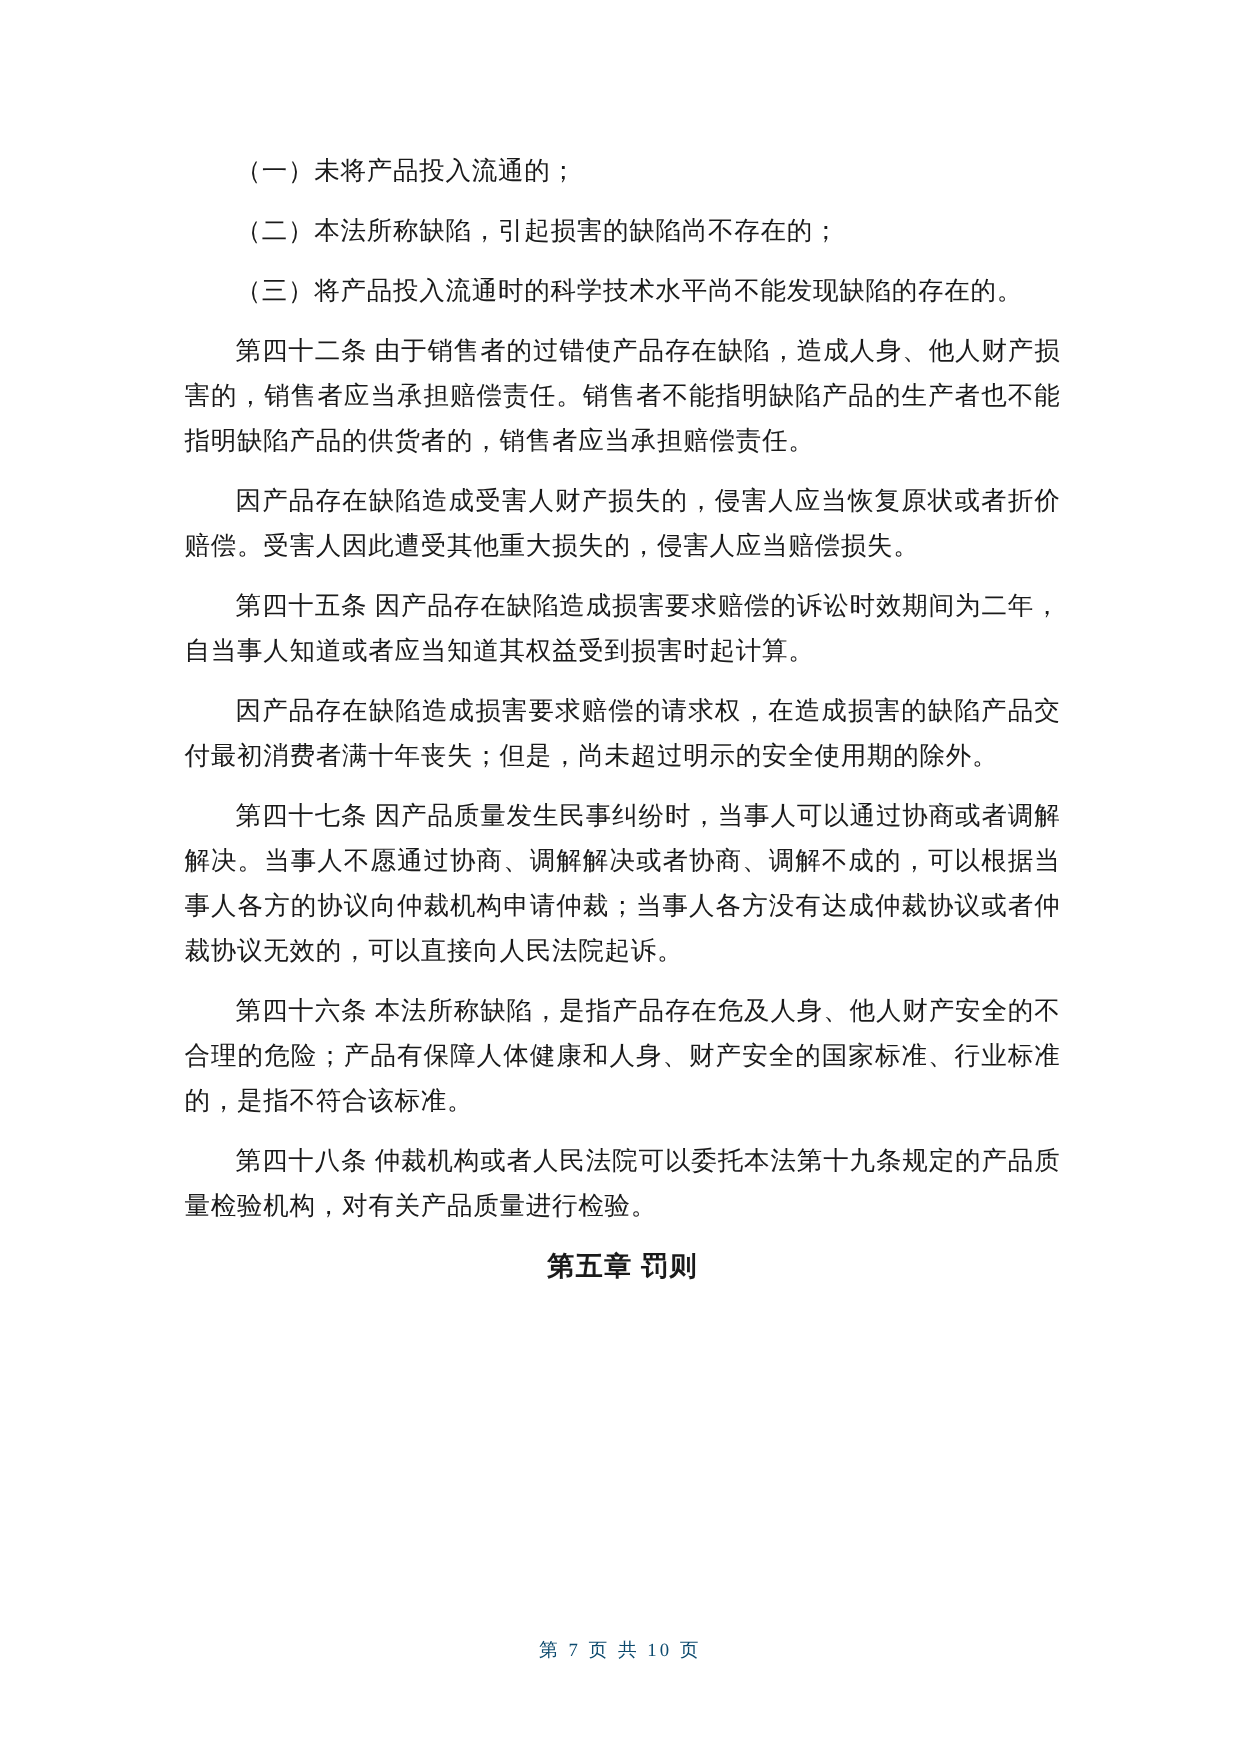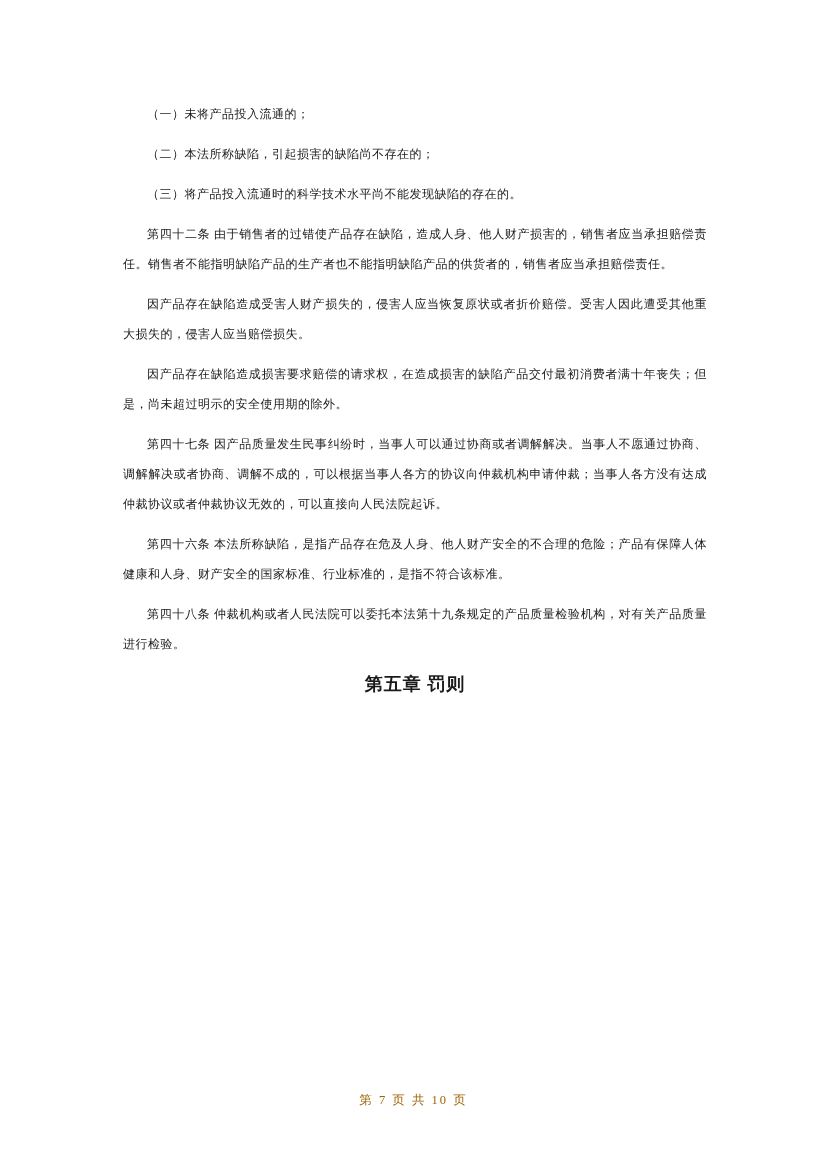--- a/index.html
+++ b/index.html
@@ -16,21 +16,21 @@
     font-family: "Liberation Serif", "DejaVu Serif", serif;
     overflow: hidden;
     box-sizing: border-box;
   }
   .content {
     box-sizing: border-box;
     padding: 99px 120px 0 123px;
   }
   .para {
     margin: 0 0 10px 0;
-    font-size: 12px;
+    font-size: 17px;
     line-height: 30px;
     text-align: justify;
     text-indent: 2em;
     letter-spacing: 0.5px;
   }
   .chapter-heading {
     margin: 12px 0 0 0;
     font-size: 18px;
     font-weight: 700;
     line-height: 26px;
@@ -39,35 +39,36 @@
   }
   .page-footer {
     position: absolute;
     left: 0;
     right: 0;
     bottom: 62px;
     text-align: center;
     font-size: 12.5px;
     line-height: 16px;
     letter-spacing: 2px;
-    color: #a16207;
+    color: #0c4a6e;
   }
 </style>
 </head>
 <body>
 
 <div class="page">
   <div class="content">
 
     <p class="para">（一）未将产品投入流通的；</p>
     <p class="para">（二）本法所称缺陷，引起损害的缺陷尚不存在的；</p>
     <p class="para">（三）将产品投入流通时的科学技术水平尚不能发现缺陷的存在的。</p>
 
     <p class="para">第四十二条 由于销售者的过错使产品存在缺陷，造成人身、他人财产损害的，销售者应当承担赔偿责任。销售者不能指明缺陷产品的生产者也不能指明缺陷产品的供货者的，销售者应当承担赔偿责任。</p>
     <p class="para">因产品存在缺陷造成受害人财产损失的，侵害人应当恢复原状或者折价赔偿。受害人因此遭受其他重大损失的，侵害人应当赔偿损失。</p>
+    <p class="para">第四十五条 因产品存在缺陷造成损害要求赔偿的诉讼时效期间为二年，自当事人知道或者应当知道其权益受到损害时起计算。</p>
     <p class="para">因产品存在缺陷造成损害要求赔偿的请求权，在造成损害的缺陷产品交付最初消费者满十年丧失；但是，尚未超过明示的安全使用期的除外。</p>
     <p class="para">第四十七条 因产品质量发生民事纠纷时，当事人可以通过协商或者调解解决。当事人不愿通过协商、调解解决或者协商、调解不成的，可以根据当事人各方的协议向仲裁机构申请仲裁；当事人各方没有达成仲裁协议或者仲裁协议无效的，可以直接向人民法院起诉。</p>
     <p class="para">第四十六条 本法所称缺陷，是指产品存在危及人身、他人财产安全的不合理的危险；产品有保障人体健康和人身、财产安全的国家标准、行业标准的，是指不符合该标准。</p>
     <p class="para">第四十八条 仲裁机构或者人民法院可以委托本法第十九条规定的产品质量检验机构，对有关产品质量进行检验。</p>
 
     <h2 class="chapter-heading">第五章 罚则</h2>
   </div>
 
   <div class="page-footer">
     <span>第 7 页 共 10 页</span>

